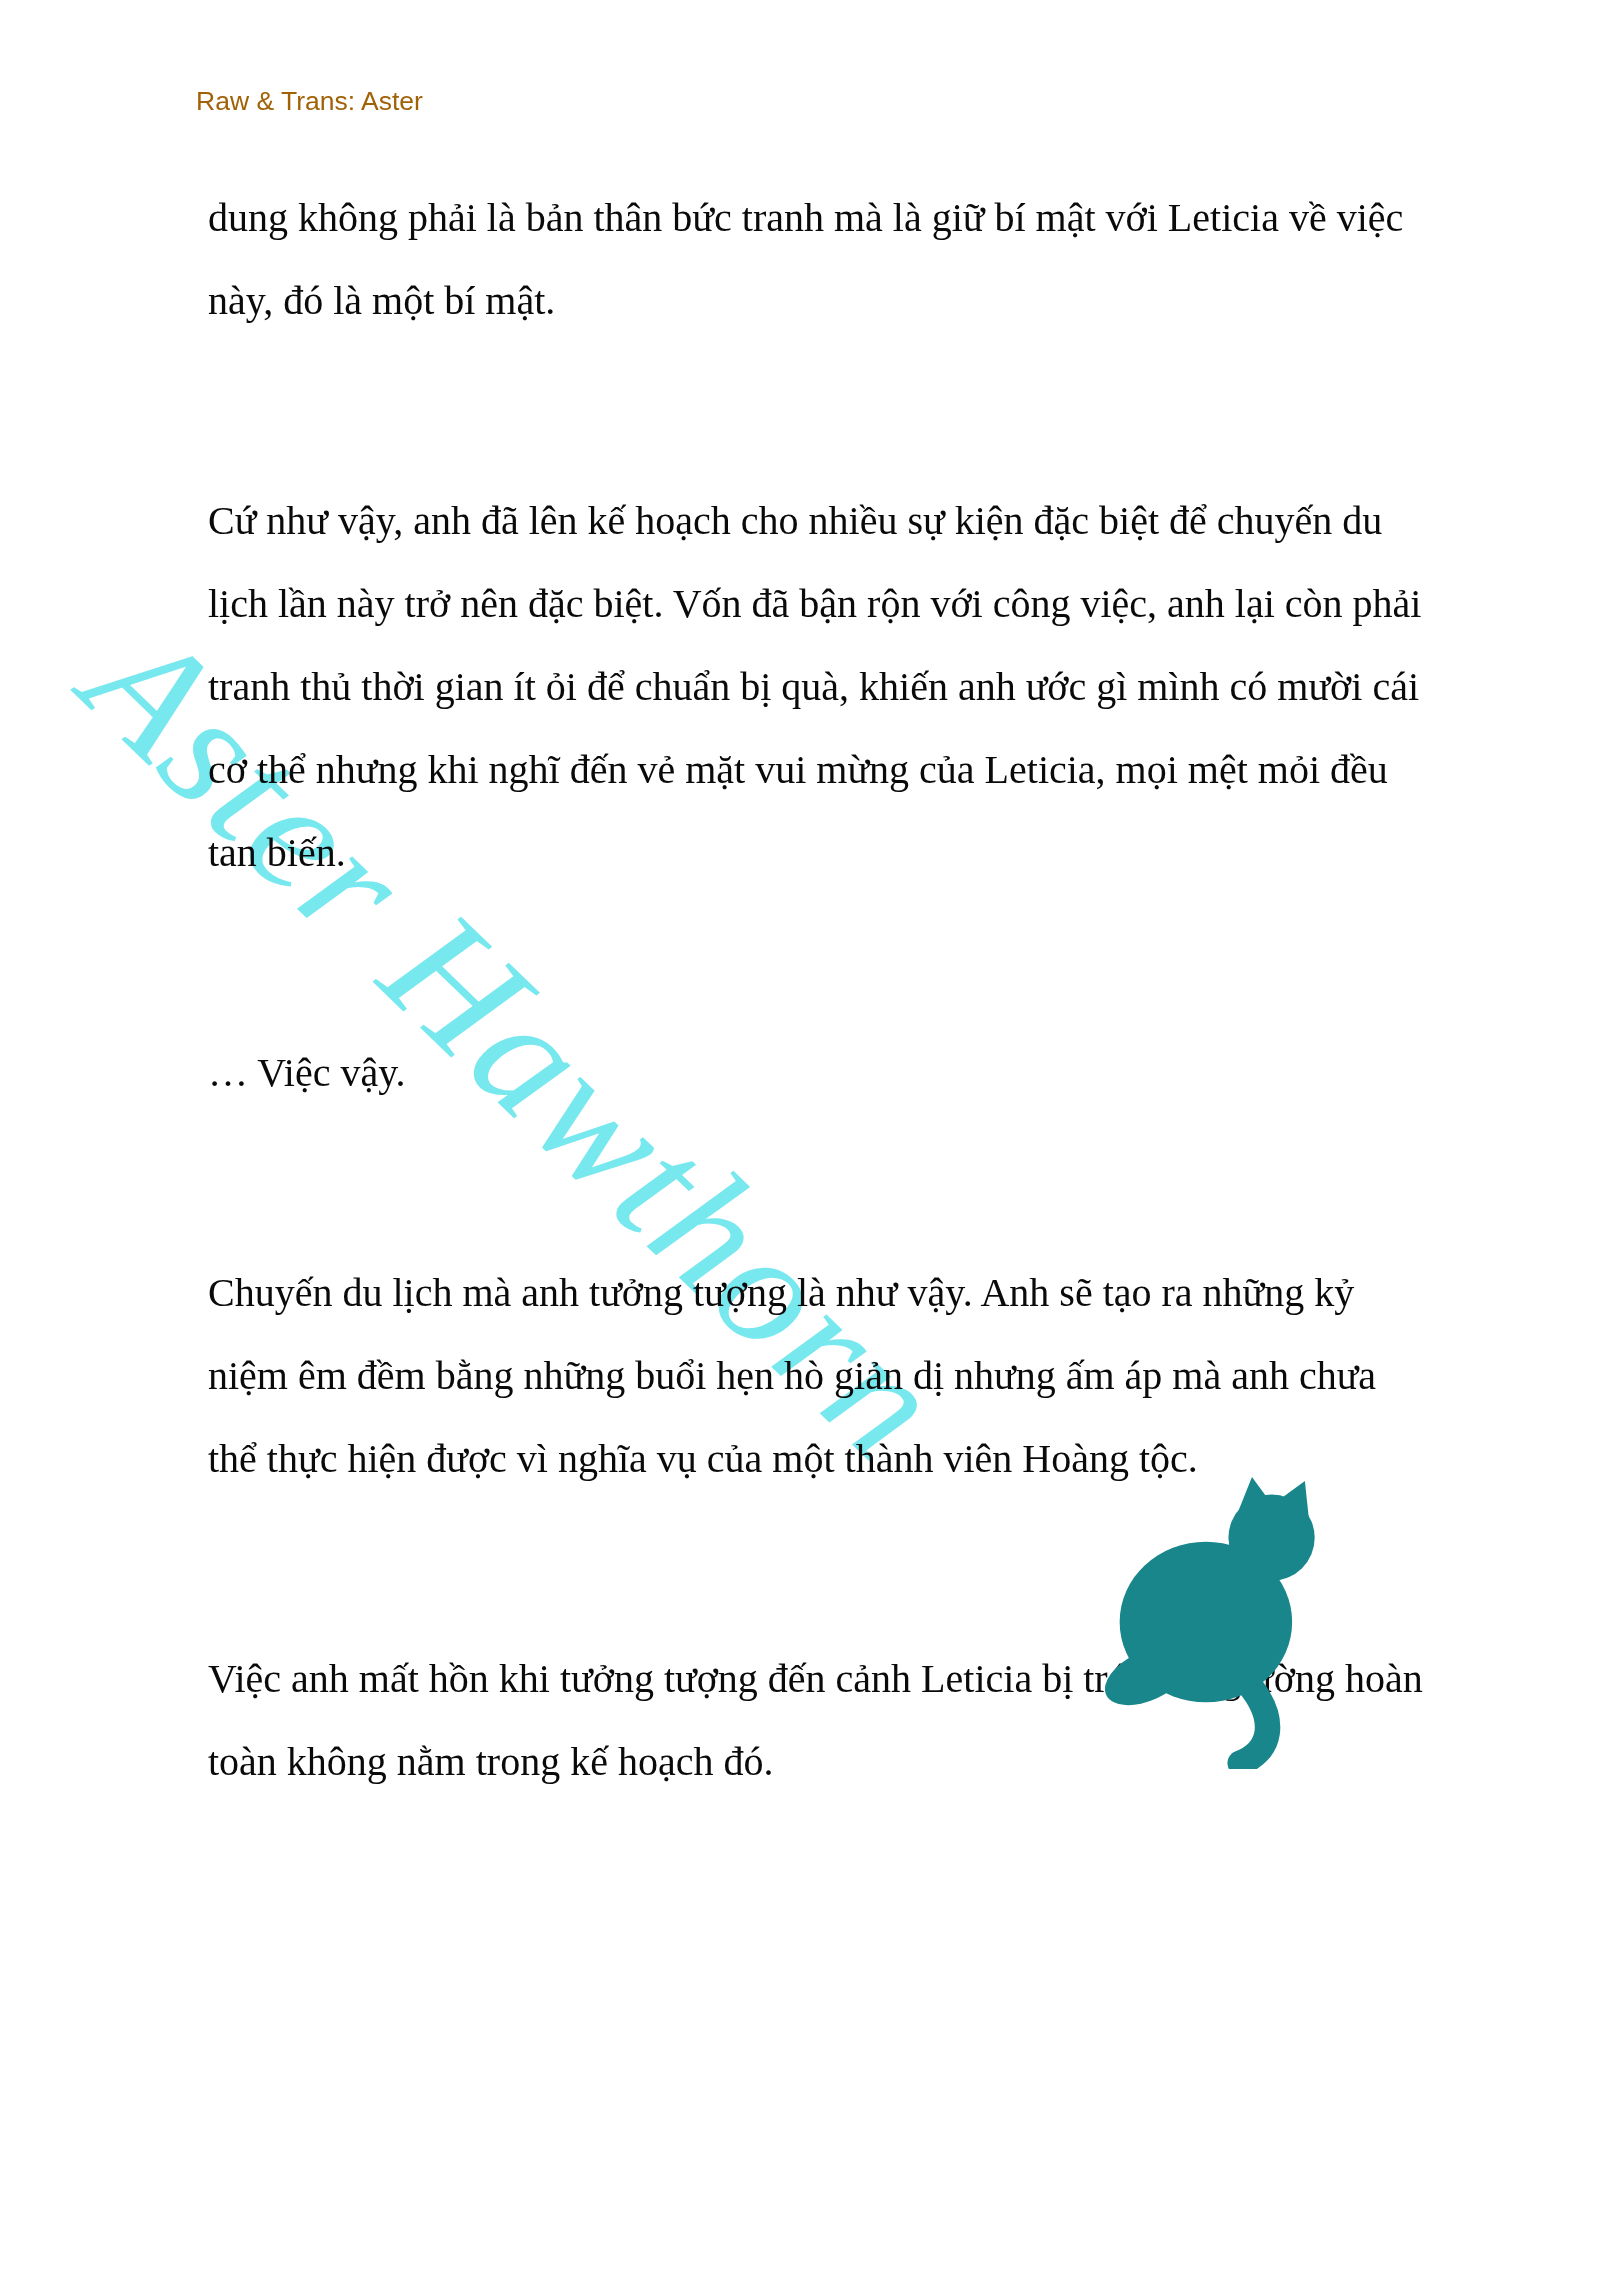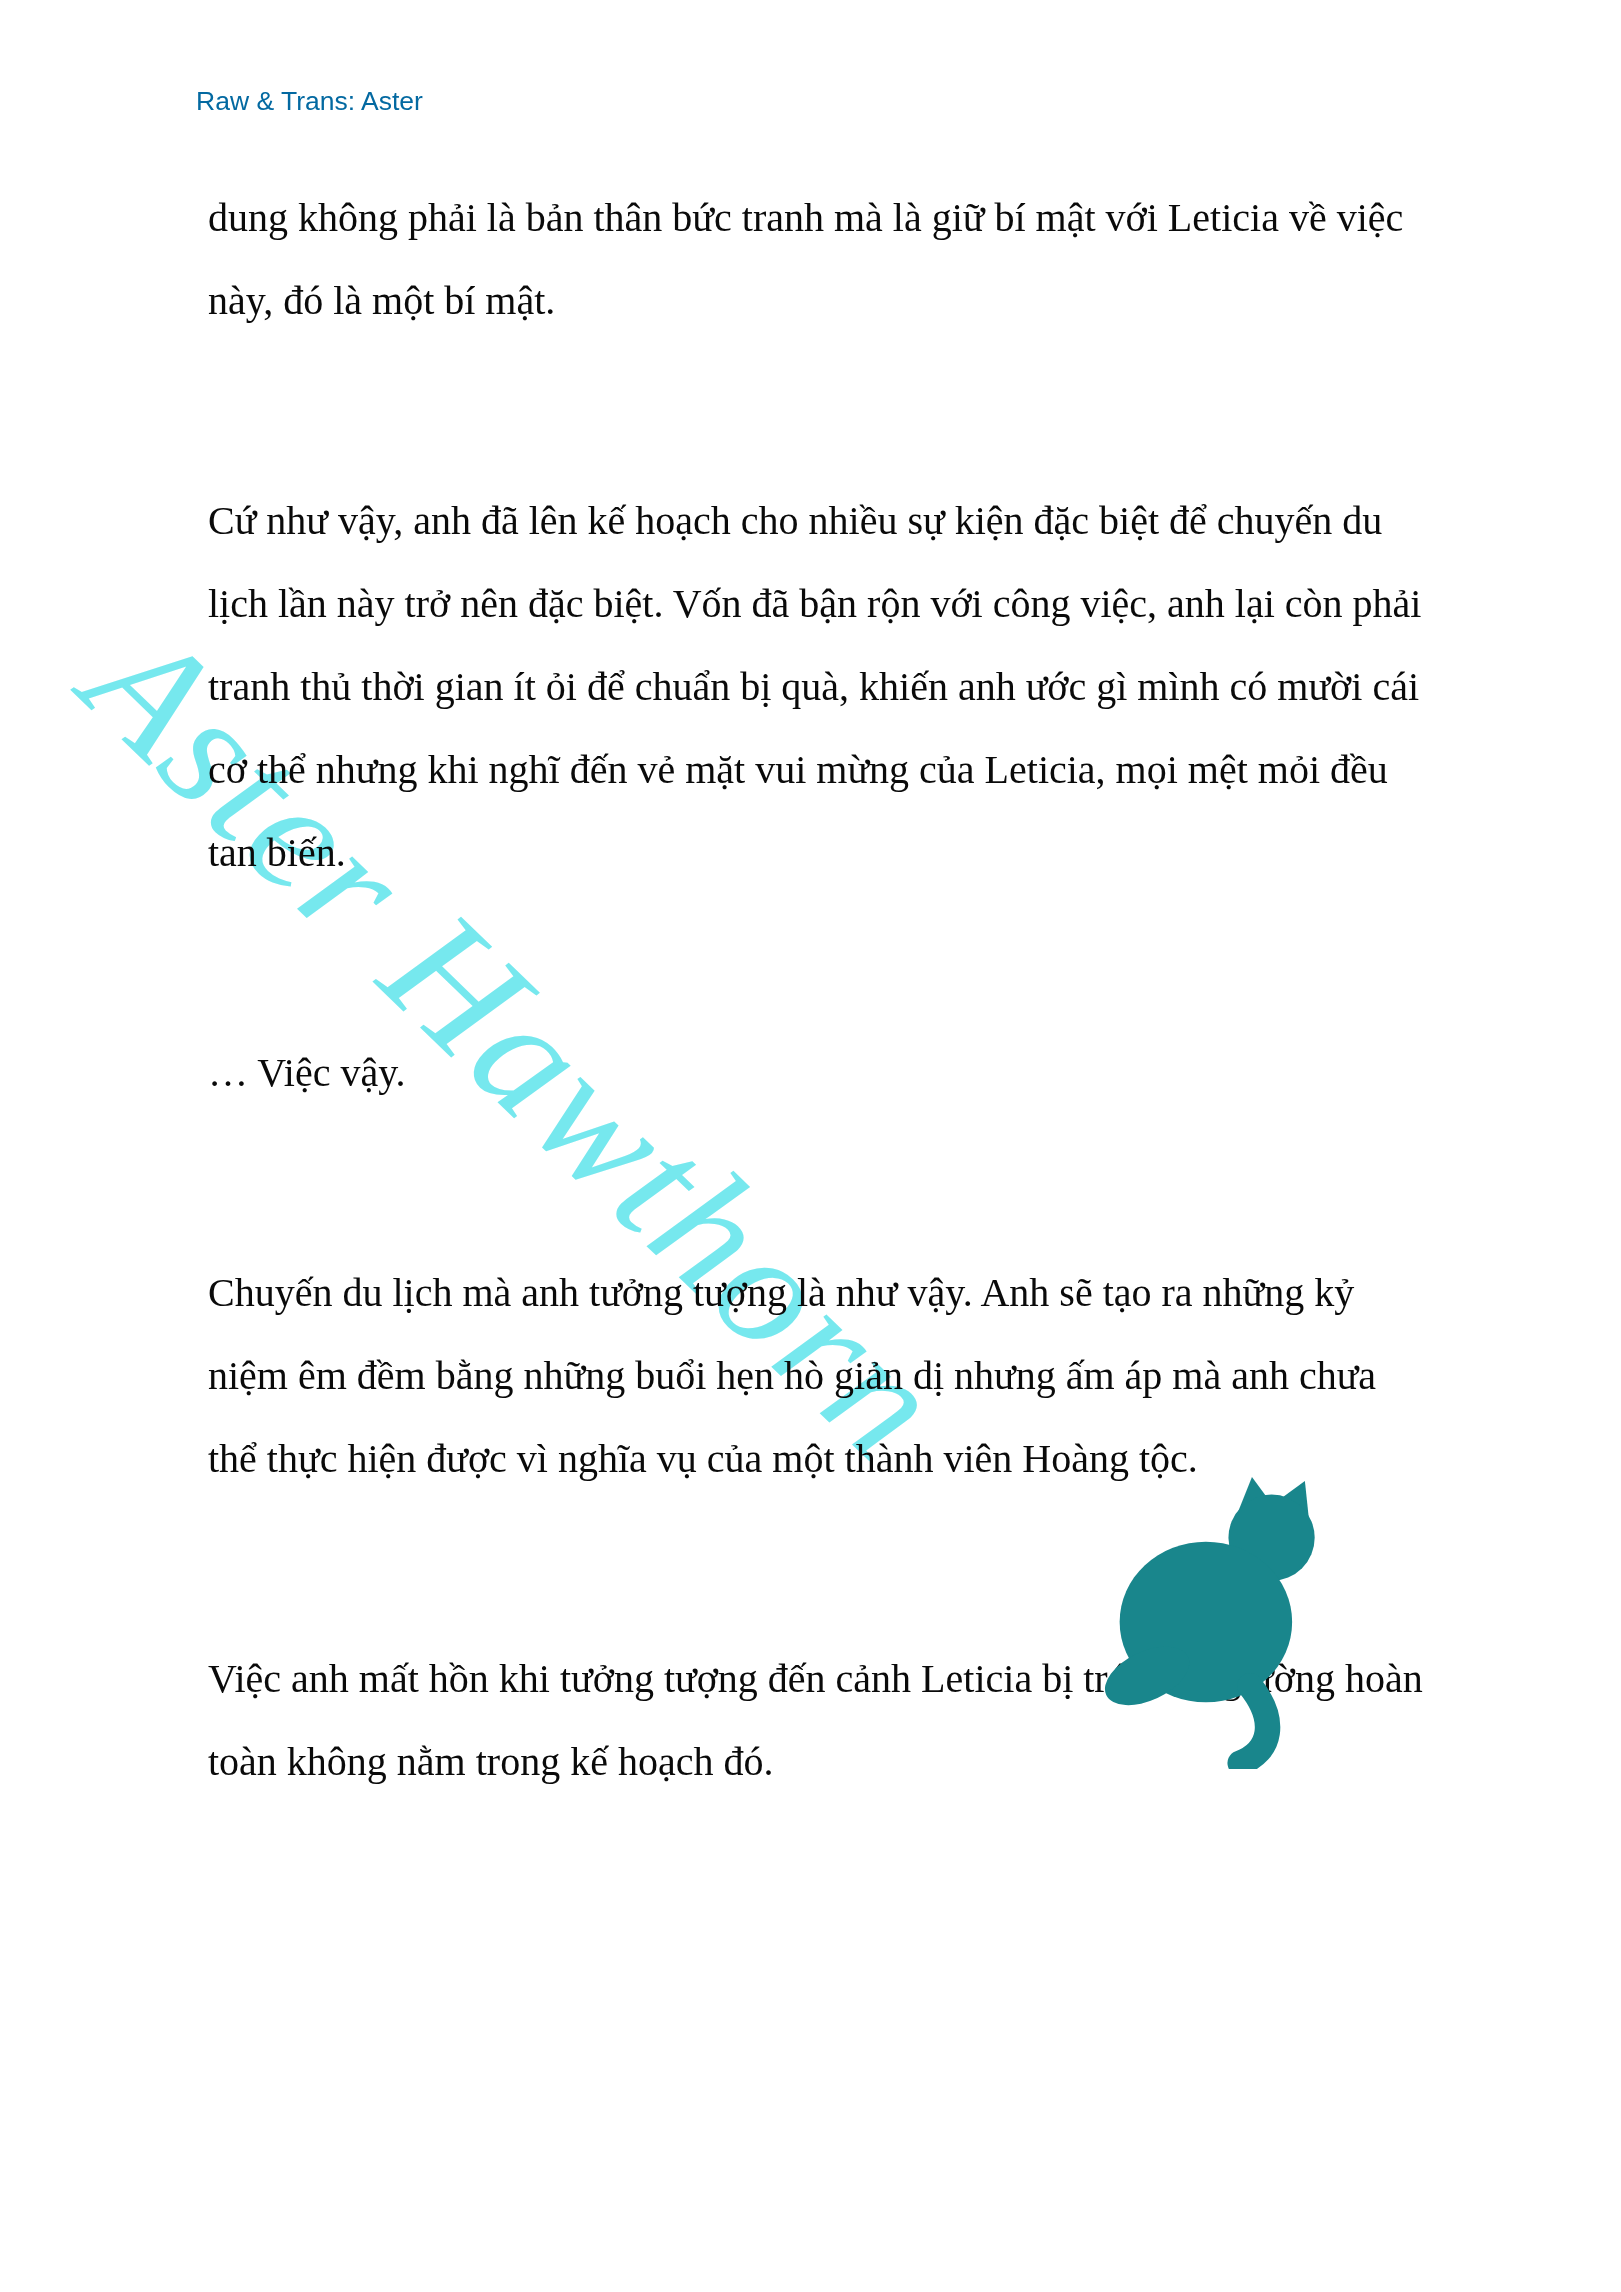--- a/index.html
+++ b/index.html
@@ -12,21 +12,21 @@
     overflow: hidden;
     font-family: "Liberation Serif", serif;
   }
   .header {
     position: absolute;
     left: 196px;
     top: 86px;
     font-family: "Liberation Sans", sans-serif;
     font-size: 26.5px;
     font-weight: 400;
-    color: #0369a1;
+    color: #a16207;
     z-index: 2;
   }
   .content {
     position: absolute;
     left: 196px;
     top: 176px;
     width: 1237px;
     font-size: 40px;
     line-height: 83px;
     color: var(--text-color, #0a0a0a);

